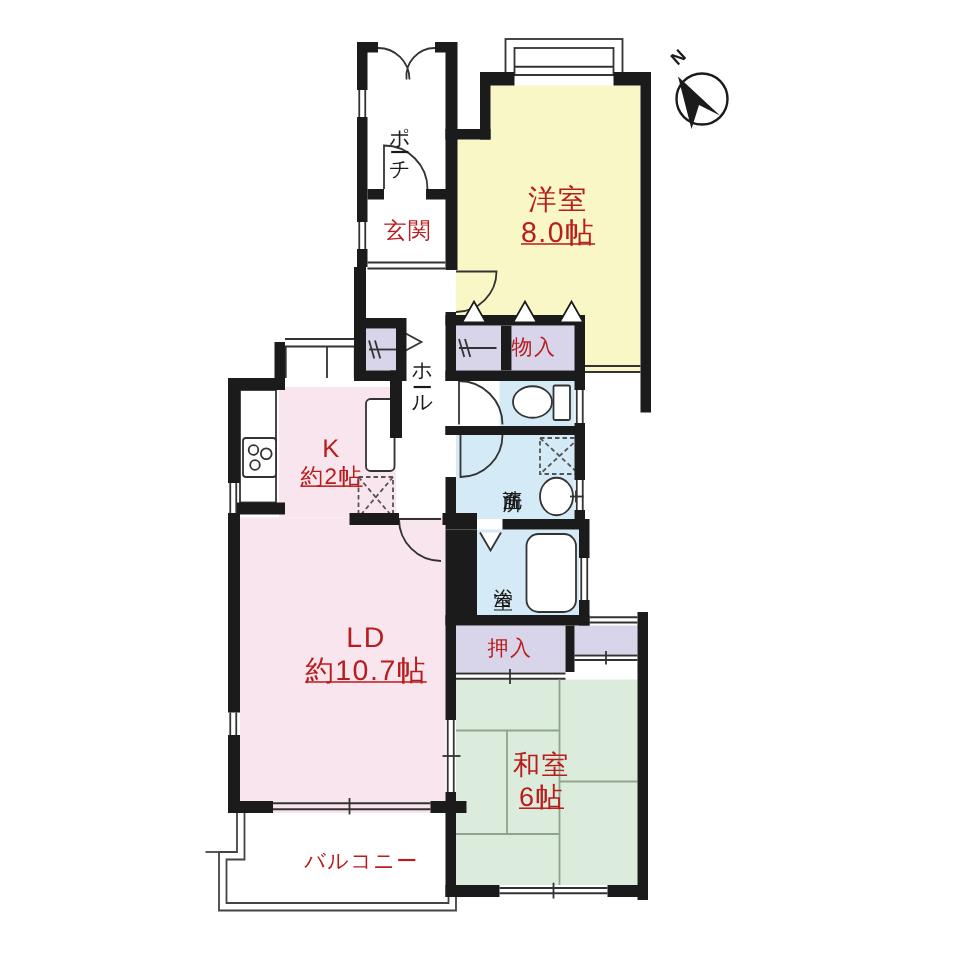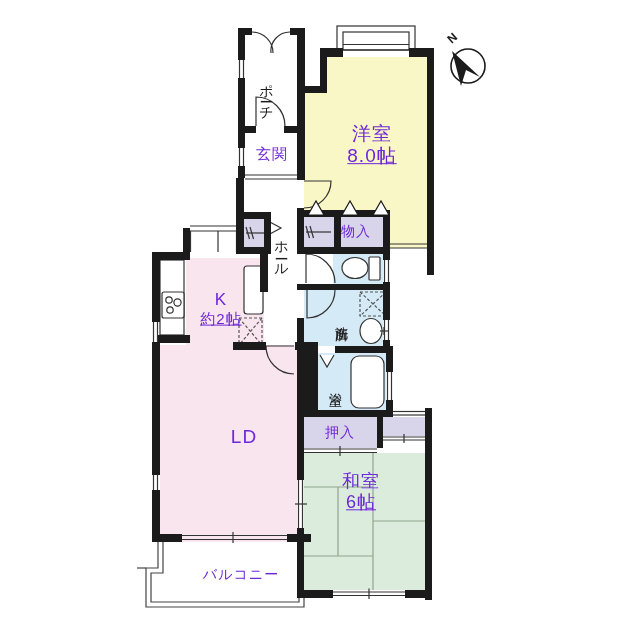--- a/index.html
+++ b/index.html
@@ -3,21 +3,21 @@
 <meta charset="utf-8">
 <style>
   html,body{margin:0;padding:0;background:#fff;}
   .plan{
     position:relative;width:640px;height:640px;background:#ffffff;overflow:hidden;
     font-family:"Liberation Sans","DejaVu Sans",sans-serif;color:#111;
   }
   .plan svg{position:absolute;left:0;top:0;}
   .lbl{
     position:absolute;transform:translate(-50%,-50%);
-    text-align:center;line-height:1.15;color:#6d28d9;white-space:nowrap;
+    text-align:center;line-height:1.15;color:#b91c1c;white-space:nowrap;
     letter-spacing:1px;
   }
   .lbl .l1{display:block;}
   .lbl .l2{display:block;text-decoration:underline;}
   .vlbl{
     position:absolute;transform:translate(-50%,-50%);
     writing-mode:vertical-rl;text-orientation:mixed;
     letter-spacing:3px;color:#1a1a1a;white-space:nowrap;
   }
   .f19{font-size:19px;}
@@ -306,20 +306,21 @@
   <div class="vlbl f14" style="left:282px;top:252px;">ホール</div>
   <div class="lbl f14" style="left:356px;top:231px;">物入</div>
   <div class="vlbl f13" style="left:341px;top:318px;letter-spacing:1px;">洗面所</div>
   <div class="vlbl f13" style="left:335px;top:383px;letter-spacing:1px;">浴室</div>
   <div class="lbl f17" style="left:221px;top:308px;">
     <span class="l1">K</span>
     <span class="l2 f15">約2帖</span>
   </div>
   <div class="lbl f19" style="left:227px;top:437px;margin-left:17px;">
     <span class="l1">LD</span>
+    <span class="l2">約10.7帖</span>
   </div>
   <div class="lbl f14" style="left:340px;top:432px;text-align:right;">押入</div>
-  <div class="lbl f18" style="left:361px;top:492px;">
+  <div class="lbl f18" style="left:361px;top:521px;">
     <span class="l1">和室</span>
     <span class="l2">6帖</span>
   </div>
   <div class="lbl f14" style="left:241px;top:574px;">バルコニー</div>
 </div>
 
 </body></html>

